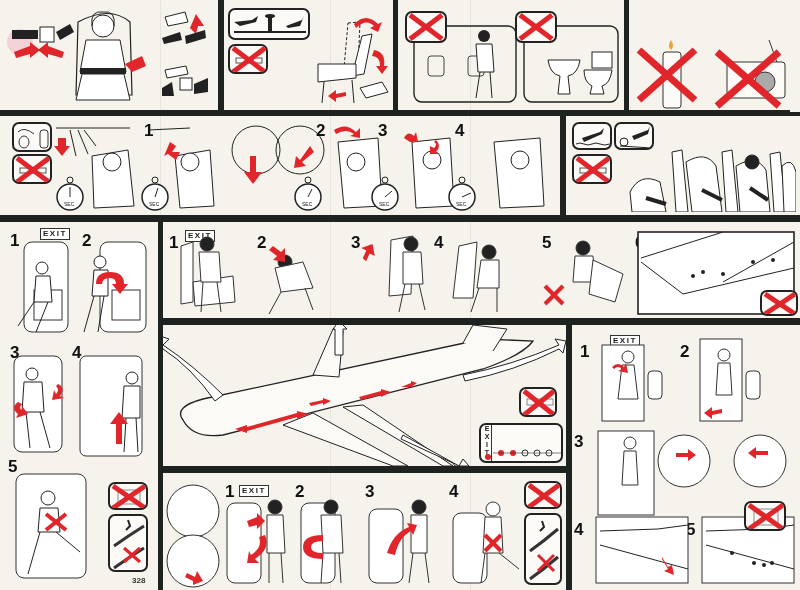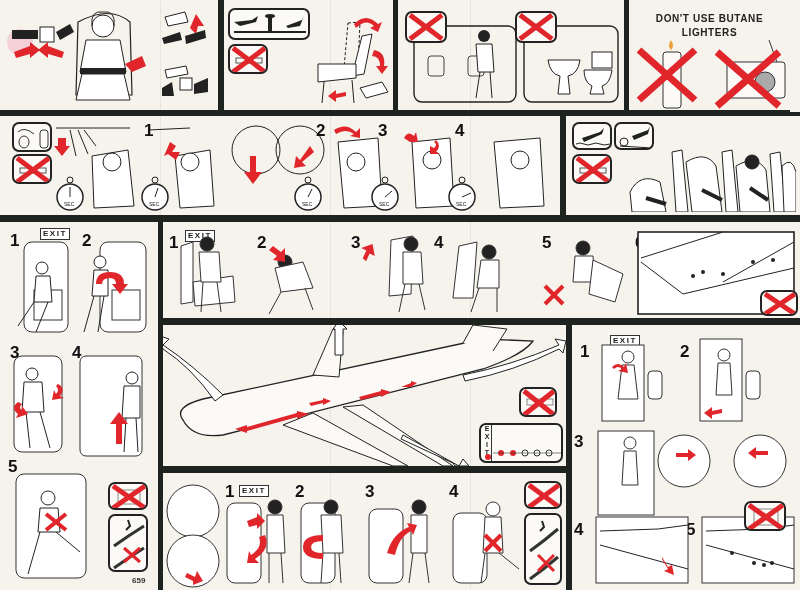--- a/index.html
+++ b/index.html
@@ -116,21 +116,20 @@
       <line x1="122" y1="15" x2="154" y2="39" stroke="#e0252b" stroke-width="5"></line>
       <line x1="154" y1="15" x2="122" y2="39" stroke="#e0252b" stroke-width="5"></line>
       <path d="M150 60 L182 60 Q180 74 170 76 L172 94 L160 94 L162 76 Q152 74 150 60Z" fill="#fff" stroke="#222"></path>
       <rect x="194" y="52" width="20" height="16" fill="#fff" stroke="#222"></rect>
       <path d="M186 70 L214 70 Q212 84 204 86 L206 94 L192 94 L194 86 Q186 82 186 70Z" fill="#fff" stroke="#222"></path>
     </svg>
   </div>
 
   <div class="panel" style="left:629px;top:0;width:161px;height:110px">
     <div class="title-text" style="left:0;top:12px;width:161px">
-      <div>DON'T USE BUTANE LIGHTERS</div>
     </div>
     <svg width="161" height="70" style="position:absolute;left:0;top:40px">
       <g>
         <rect x="34" y="12" width="18" height="56" rx="3" fill="#fbfaf6" stroke="#333"></rect>
         <path d="M42 0 Q46 6 42 10 Q38 6 42 0Z" fill="#e9a23b"></path>
         <line x1="10" y1="10" x2="66" y2="60" stroke="#e0252b" stroke-width="7"></line>
         <line x1="66" y1="10" x2="10" y2="60" stroke="#e0252b" stroke-width="7"></line>
       </g>
       <g>
         <line x1="140" y1="0" x2="150" y2="28" stroke="#333"></line>
@@ -321,21 +320,21 @@
     </div>
     <div class="pict" style="left:108px;top:292px;width:40px;height:58px">
       <svg width="38" height="56">
         <path d="M4 30 Q18 20 34 10" fill="none" stroke="#333" stroke-width="3"></path>
         <path d="M4 52 Q18 42 34 32" fill="none" stroke="#333" stroke-width="3"></path>
         <path d="M18 4 L20 10 L16 14" fill="none" stroke="#222" stroke-width="2"></path>
         <line x1="14" y1="32" x2="30" y2="46" stroke="#e0252b" stroke-width="3"></line>
         <line x1="30" y1="32" x2="14" y2="46" stroke="#e0252b" stroke-width="3"></line>
       </svg>
     </div>
-    <div class="code" style="left:132px;top:354px">659</div>
+    <div class="code" style="left:132px;top:354px">328</div>
   </div>
 
   <div class="panel" style="left:163px;top:222px;width:637px;height:96px">
     <div class="num" style="left:6px;top:12px">1</div>
     <div class="exit-sign" style="left:22px;top:8px">EXIT</div>
     <div class="num" style="left:94px;top:12px">2</div>
     <div class="num" style="left:188px;top:12px">3</div>
     <div class="num" style="left:271px;top:12px">4</div>
     <div class="num" style="left:379px;top:12px">5</div>
     <div class="num" style="left:472px;top:12px">6</div>

